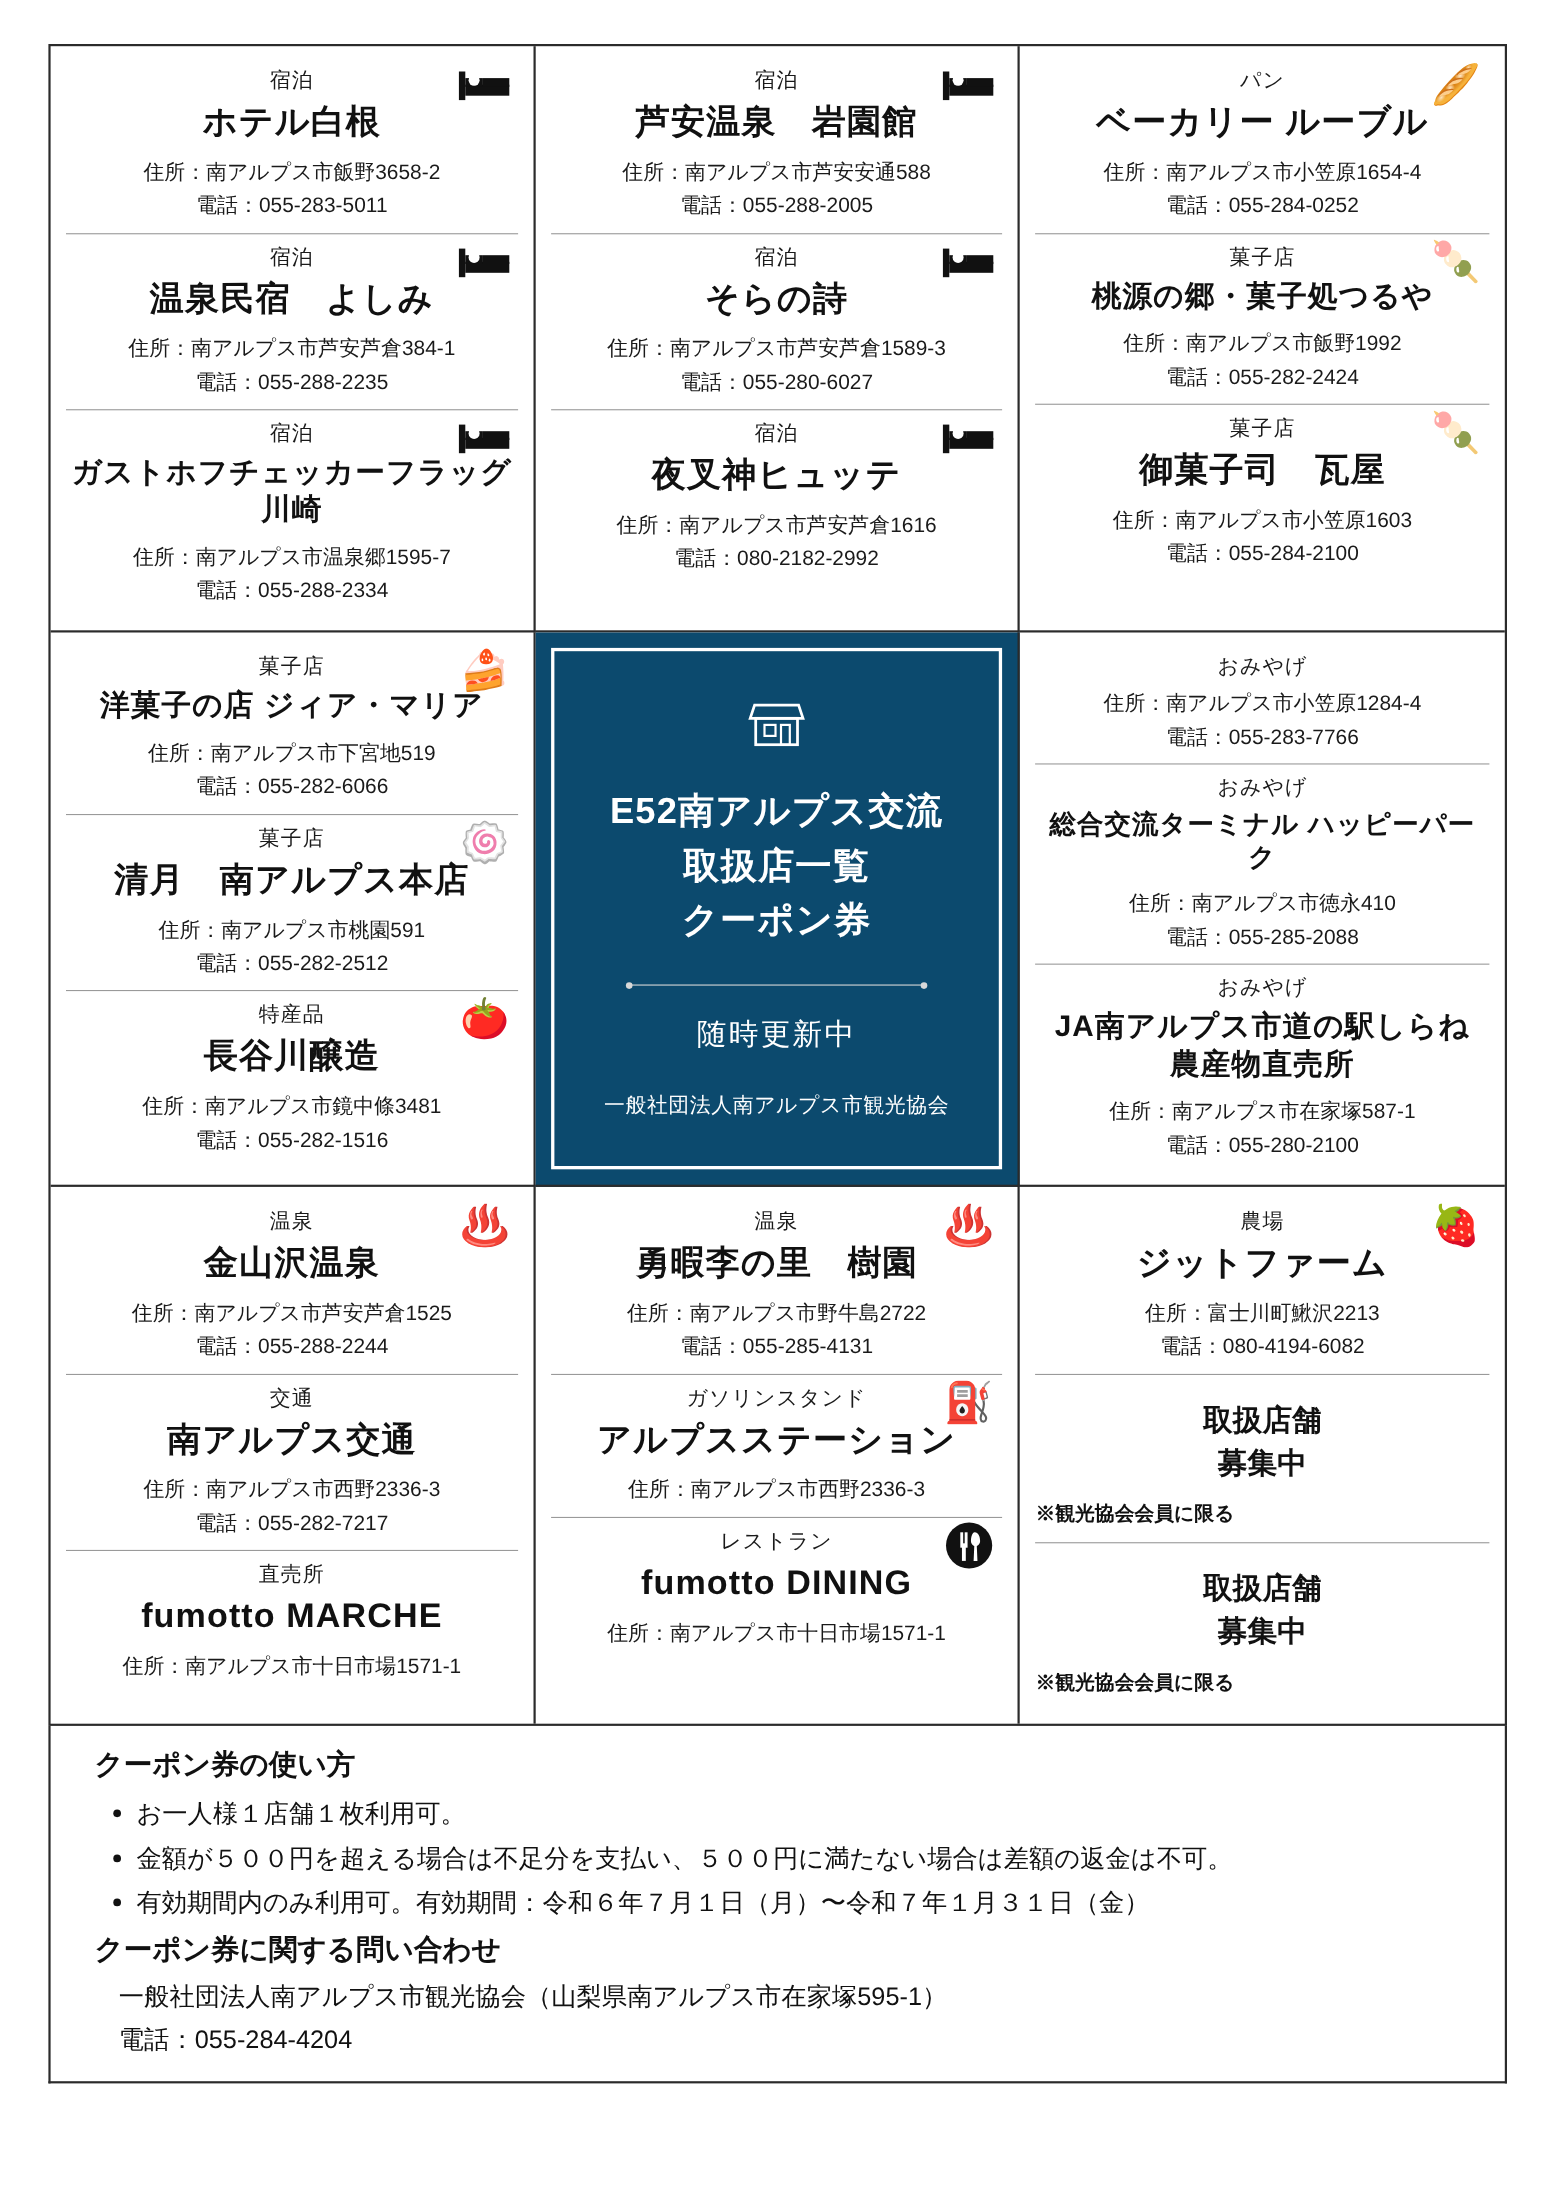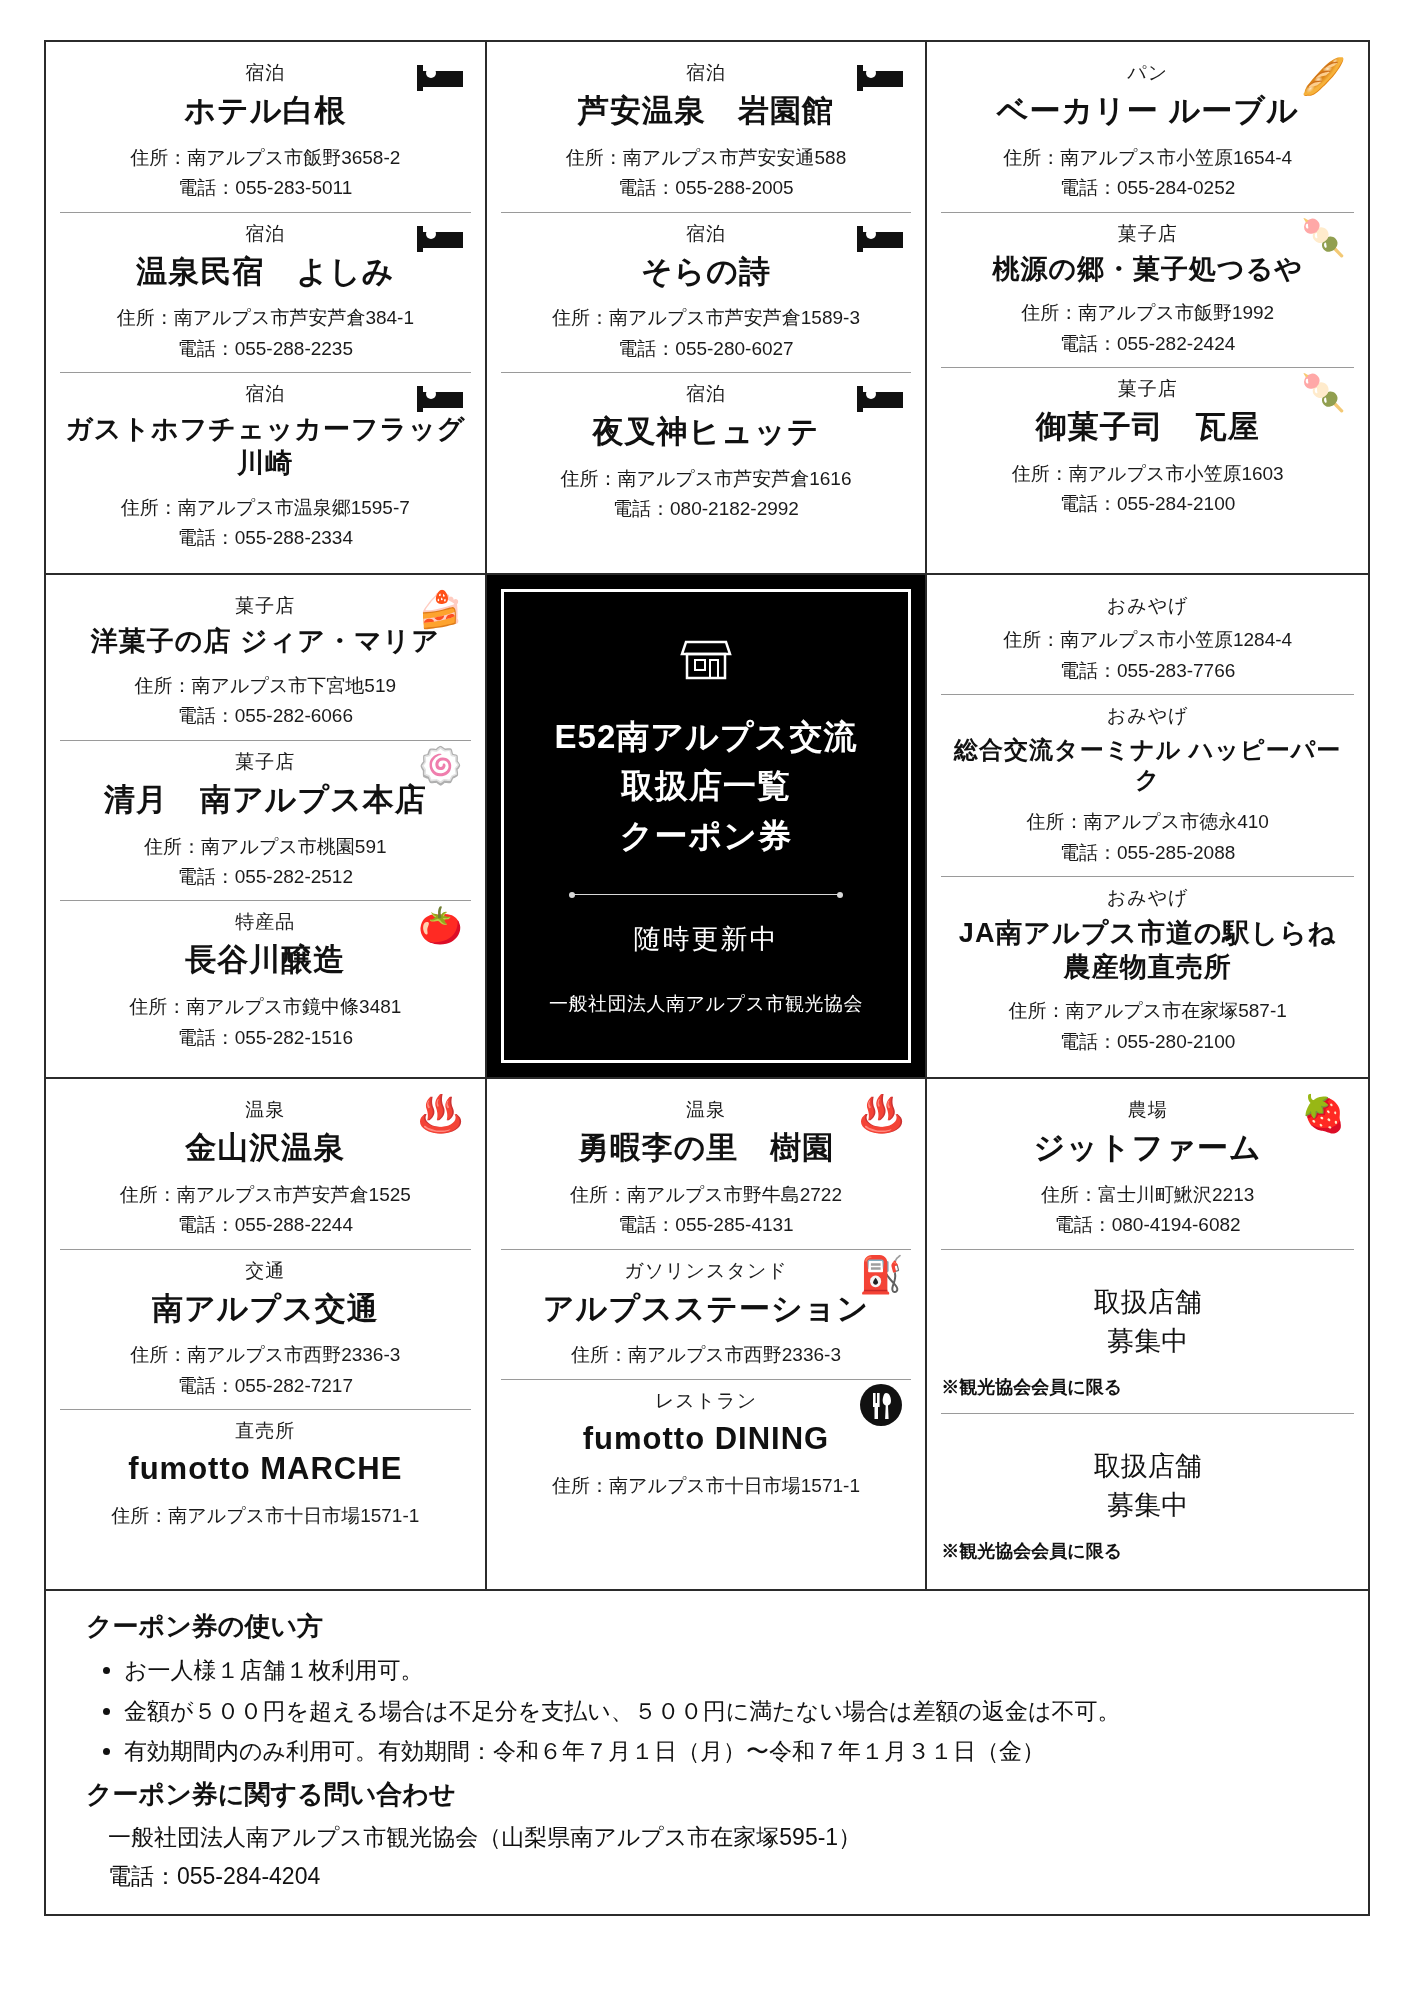--- a/index.html
+++ b/index.html
@@ -82,21 +82,21 @@
     display: flex;
     align-items: center;
     justify-content: center;
     font-size: 36px;
     line-height: 1;
   }
   .icon svg { display: block; }
 
   
   .center-cell {
-    background: #000000;
+    background: #0c4a6e;
     padding: 14px;
   }
   .center-inner {
     border: 3px solid #ffffff;
     height: 100%;
     box-sizing: border-box;
     display: flex;
     flex-direction: column;
     align-items: center;
     justify-content: center;
@@ -138,23 +138,23 @@
     margin-bottom: 34px;
   }
   .center-org {
     font-size: 19px;
     letter-spacing: 0.5px;
   }
 
   .plain-note {
     text-align: center;
     font-size: 27px;
-    font-weight: normal;
+    font-weight: bold;
     line-height: 1.45;
-    margin: 27px 0 10px 0;
+    margin: 16px 0 10px 0;
   }
   .plain-sub {
     text-align: left;
     font-size: 18px;
     margin: 14px 0 6px 0;
     font-weight: bold;
   }
 
   
   .footer {

